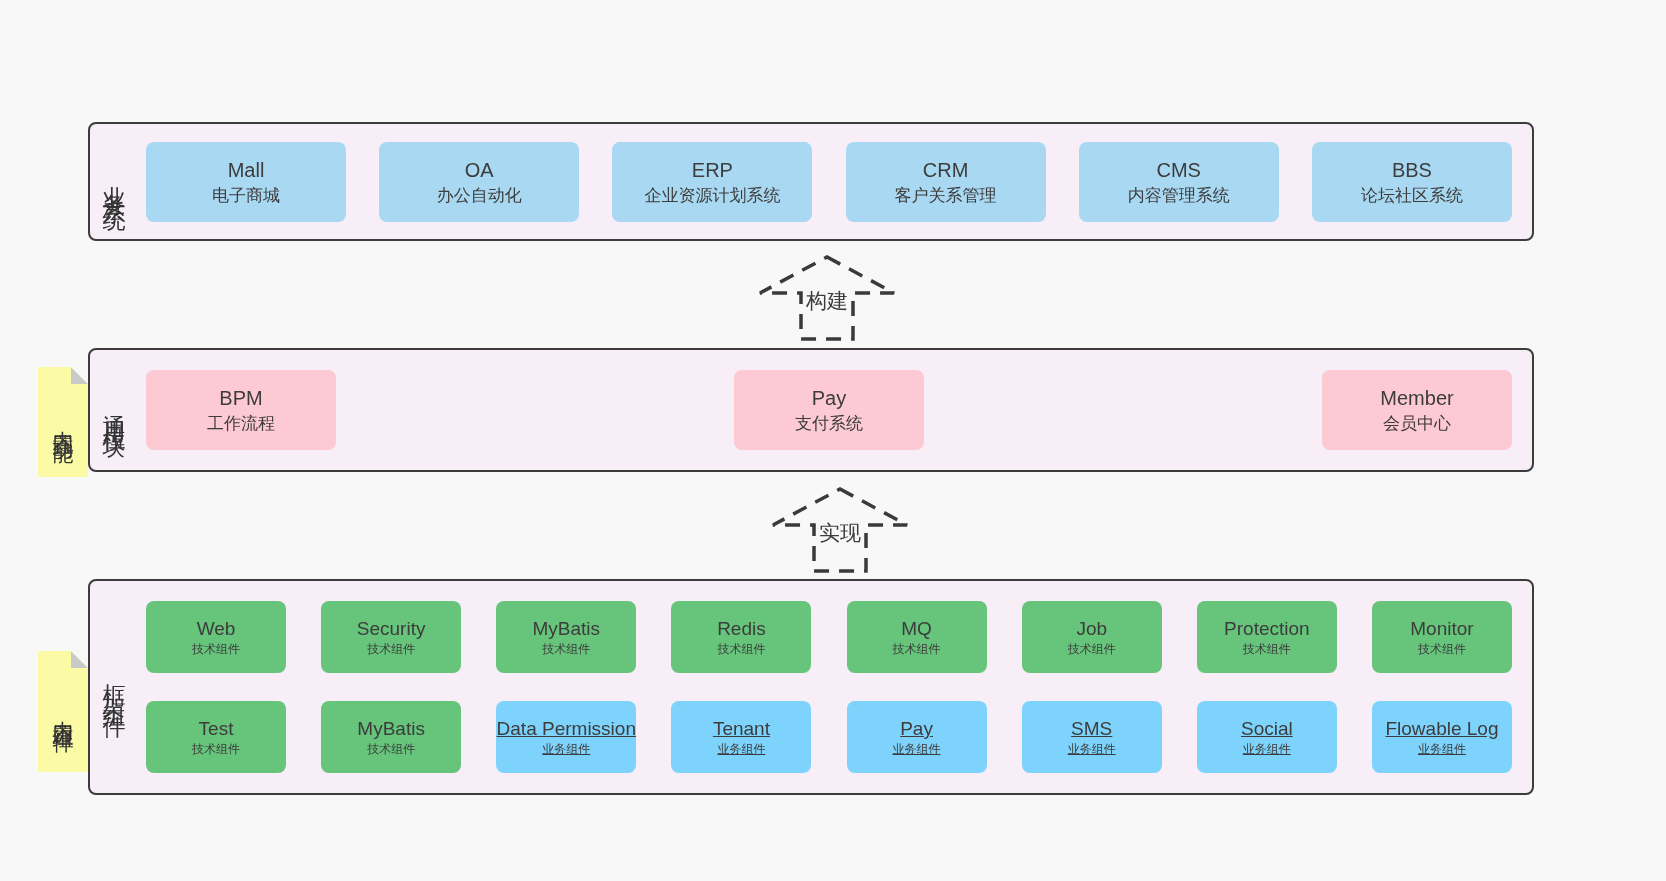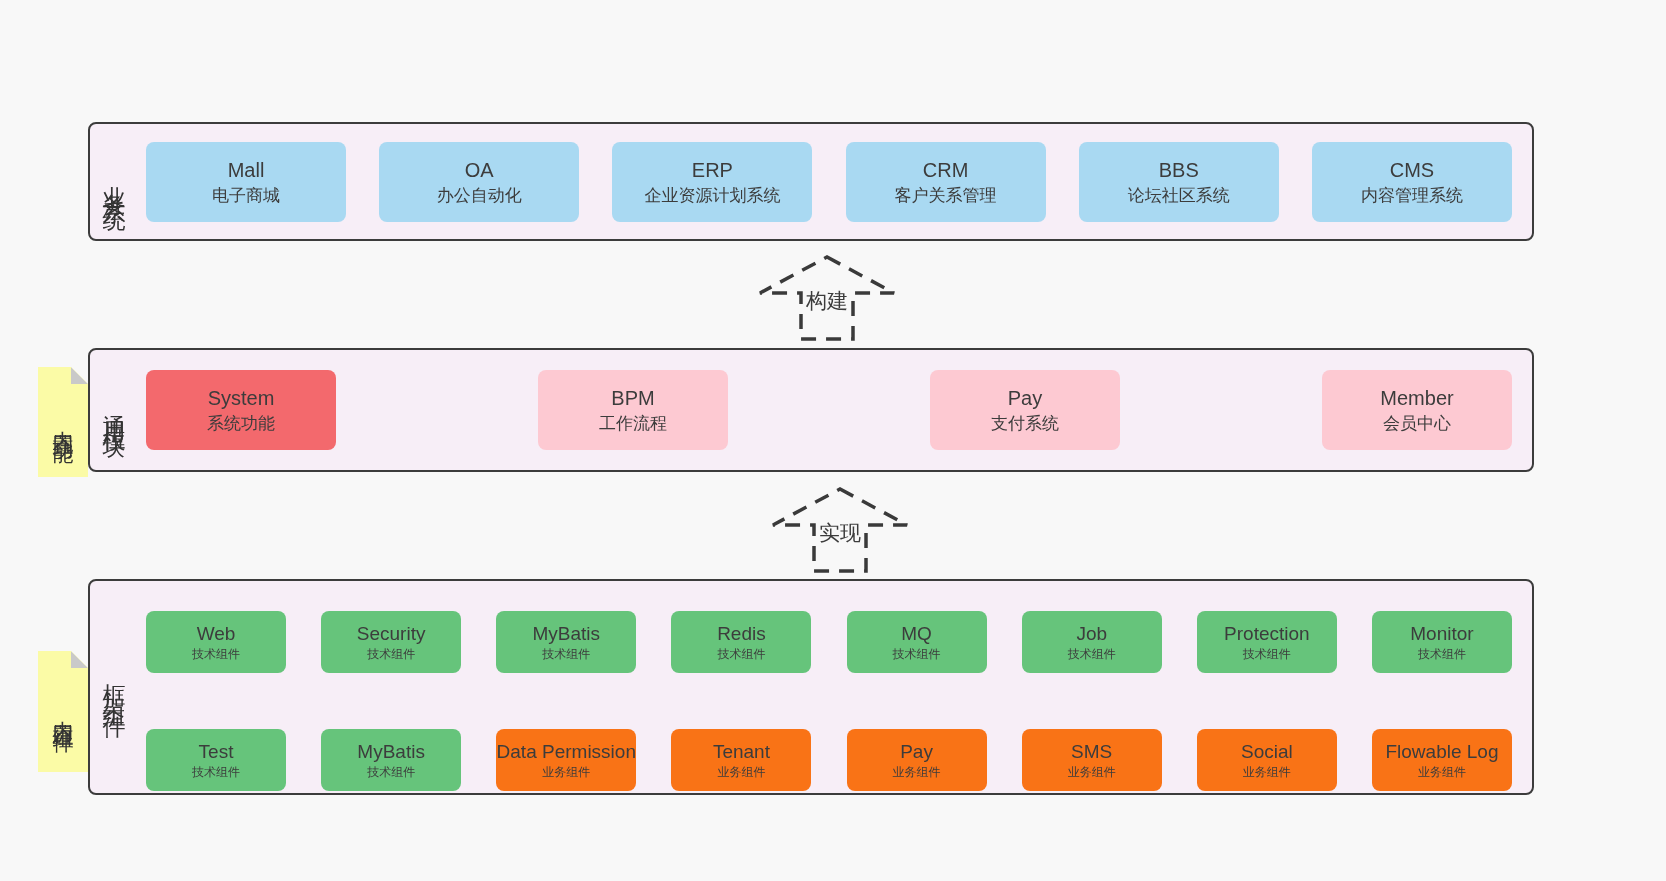--- a/index.html
+++ b/index.html
@@ -29,28 +29,28 @@
     row-gap:28px;padding:0 20px 0 6px;
   }
   .box{
     display:flex;flex-direction:column;align-items:center;justify-content:center;
     border-radius:8px;text-align:center;line-height:1.4;
   }
   .box .t{font-size:20px;}
   .box .s{font-size:17px;}
   .box-wide{width:200px;height:80px;}
   .box-mid{width:190px;height:80px;}
-  .box-sm{width:140px;height:62px;line-height:1.3;margin-top:28px;}
+  .box-sm{width:140px;height:72px;line-height:1.3;}
   .box-sm .t{font-size:19px;}
   .box-sm .s{font-size:12px;}
   .blue{background:#a9d9f2;}
   .red{background:#f3696d;}
   .pink{background:#fdc9d2;}
   .green{background:#66c47b;}
-  .lightgreen{background:#f97316;}
+  .lightgreen{background:#7dd3fc;text-decoration:underline;}
   .sticky{
     position:absolute;width:50px;background:#fbfba6;
     display:flex;align-items:center;justify-content:center;
     writing-mode:vertical-rl;text-orientation:upright;
     font-size:21px;letter-spacing:4px;color:#333;
     clip-path:polygon(0 0,calc(100% - 17px) 0,100% 17px,100% 100%,0 100%);
   }
   .sticky .fold{
     position:absolute;top:0;right:0;width:17px;height:17px;background:#c9c9c9;
     clip-path:polygon(0 0,100% 100%,0 100%);
@@ -75,48 +75,44 @@
     </div>
     <div class="box box-wide blue">
       <span class="t">ERP</span>
       <span class="s">企业资源计划系统</span>
     </div>
     <div class="box box-wide blue">
       <span class="t">CRM</span>
       <span class="s">客户关系管理</span>
     </div>
     <div class="box box-wide blue">
+      <span class="t">CMS</span>
+      <span class="s">内容管理系统</span>
+    </div>
+    <div class="box box-wide blue">
       <span class="t">BBS</span>
       <span class="s">论坛社区系统</span>
-    </div>
-    <div class="box box-wide blue">
-      <span class="t">CMS</span>
-      <span class="s">内容管理系统</span>
     </div>
   </div>
 </div>
 
 <div class="arrow" style="left:757px;top:253px;">
   <svg viewBox="0 0 140 90">
     <path d="M70 4 L137 40 L96 40 L96 86 L44 86 L44 40 L3 40 Z" fill="none" stroke="#3a3a3a" stroke-width="3.5" stroke-dasharray="15 10"></path>
     <text x="70" y="55" text-anchor="middle">构建</text>
   </svg>
 </div>
 
 <div class="sticky" style="left:38px;top:367px;height:110px;">
   <span class="fold"></span>
   <span>内置功能</span>
 </div>
 <div class="band" style="top:348px;height:124px;">
   <div class="band-label">通用模块</div>
   <div class="band-content">
-    <div class="box box-mid red">
-      <span class="t">System</span>
-      <span class="s">系统功能</span>
-    </div>
     <div class="box box-mid pink">
       <span class="t">BPM</span>
       <span class="s">工作流程</span>
     </div>
     <div class="box box-mid pink">
       <span class="t">Pay</span>
       <span class="s">支付系统</span>
     </div>
     <div class="box box-mid pink">
       <span class="t">Member</span>

